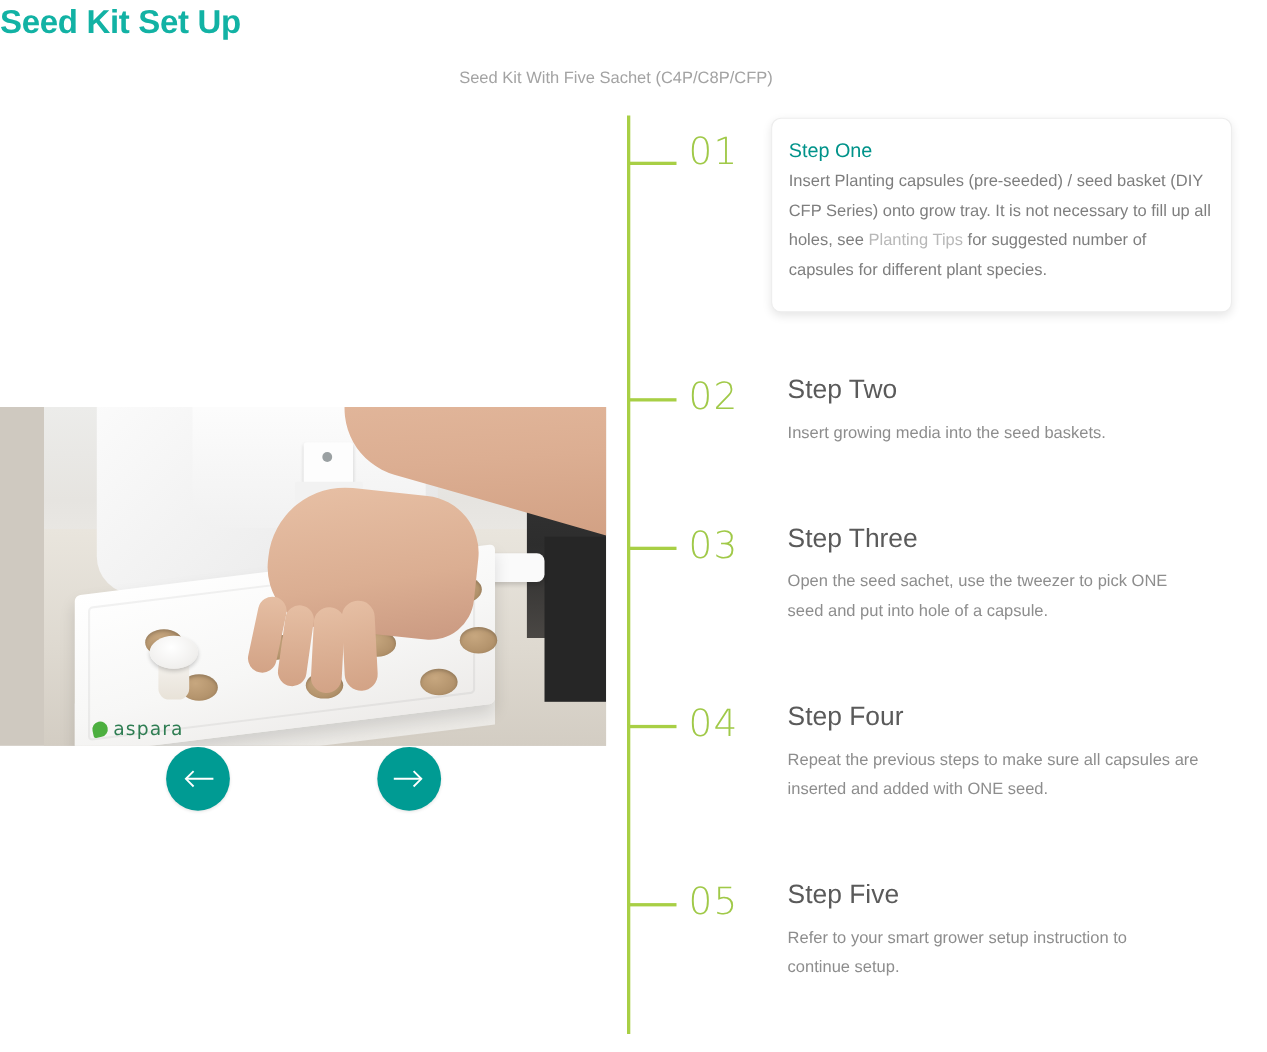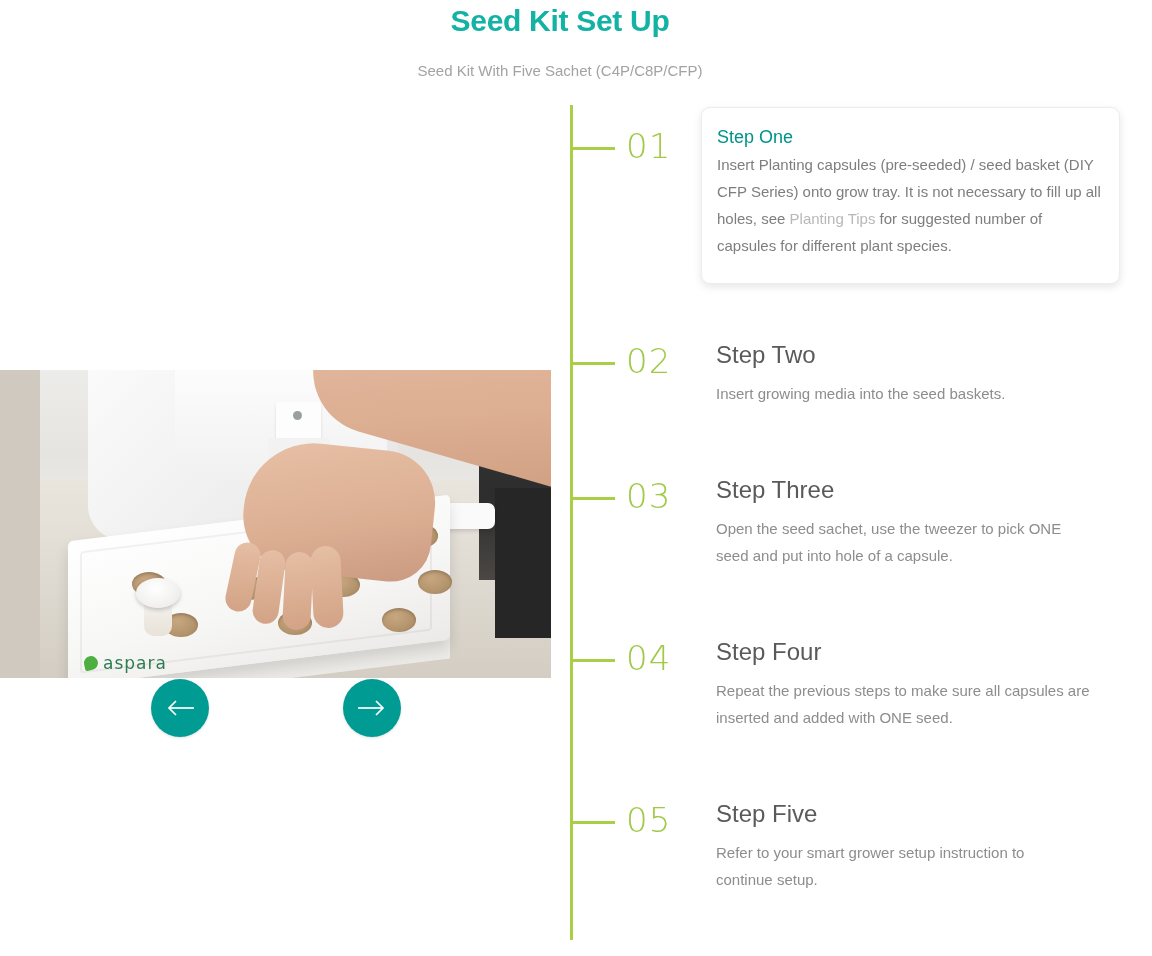--- a/index.html
+++ b/index.html
@@ -7,21 +7,20 @@
     width: 1152px; height: 956px;
     background: #ffffff;
     font-family: "Liberation Sans", sans-serif;
     overflow: hidden;
   }
   .page { position: relative; width: 1152px; height: 956px; }
 
   
   .page-title {
     position: absolute; left: 0; top: 4px; width: 1120px;
-    text-align: center;
     font-size: 30px; font-weight: bold; letter-spacing: -0.3px;
     color: #12b2a4;
   }
   .page-subtitle {
     position: absolute; left: 0; top: 62px; width: 1120px;
     text-align: center;
     font-size: 15px; color: #a3a3a3; font-weight: normal;
   }
 
   
@@ -262,21 +261,21 @@
   </button>
 
   <div class="timeline-line"></div>
 
   <div class="tick" style="top:147px;"></div>
   <div class="tick" style="top:362px;"></div>
   <div class="tick" style="top:497px;"></div>
   <div class="tick" style="top:659px;"></div>
   <div class="tick" style="top:821px;"></div>
 
-  <div class="step-num" style="top:126px;">01</div>
+  <div class="step-num" style="top:118px;">01</div>
   <div class="step-num" style="top:341px;">02</div>
   <div class="step-num" style="top:476px;">03</div>
   <div class="step-num" style="top:638px;">04</div>
   <div class="step-num" style="top:800px;">05</div>
 
   <div class="step-card">
     <div class="step-title">Step One</div>
     <div class="step-body">
       <span>Insert Planting capsules (pre-seeded) / seed basket (DIY CFP Series) onto grow tray. It is not necessary to fill up all holes, see </span><span class="step-link">Planting Tips</span><span> for suggested number of capsules for different plant species.</span>
     </div>

